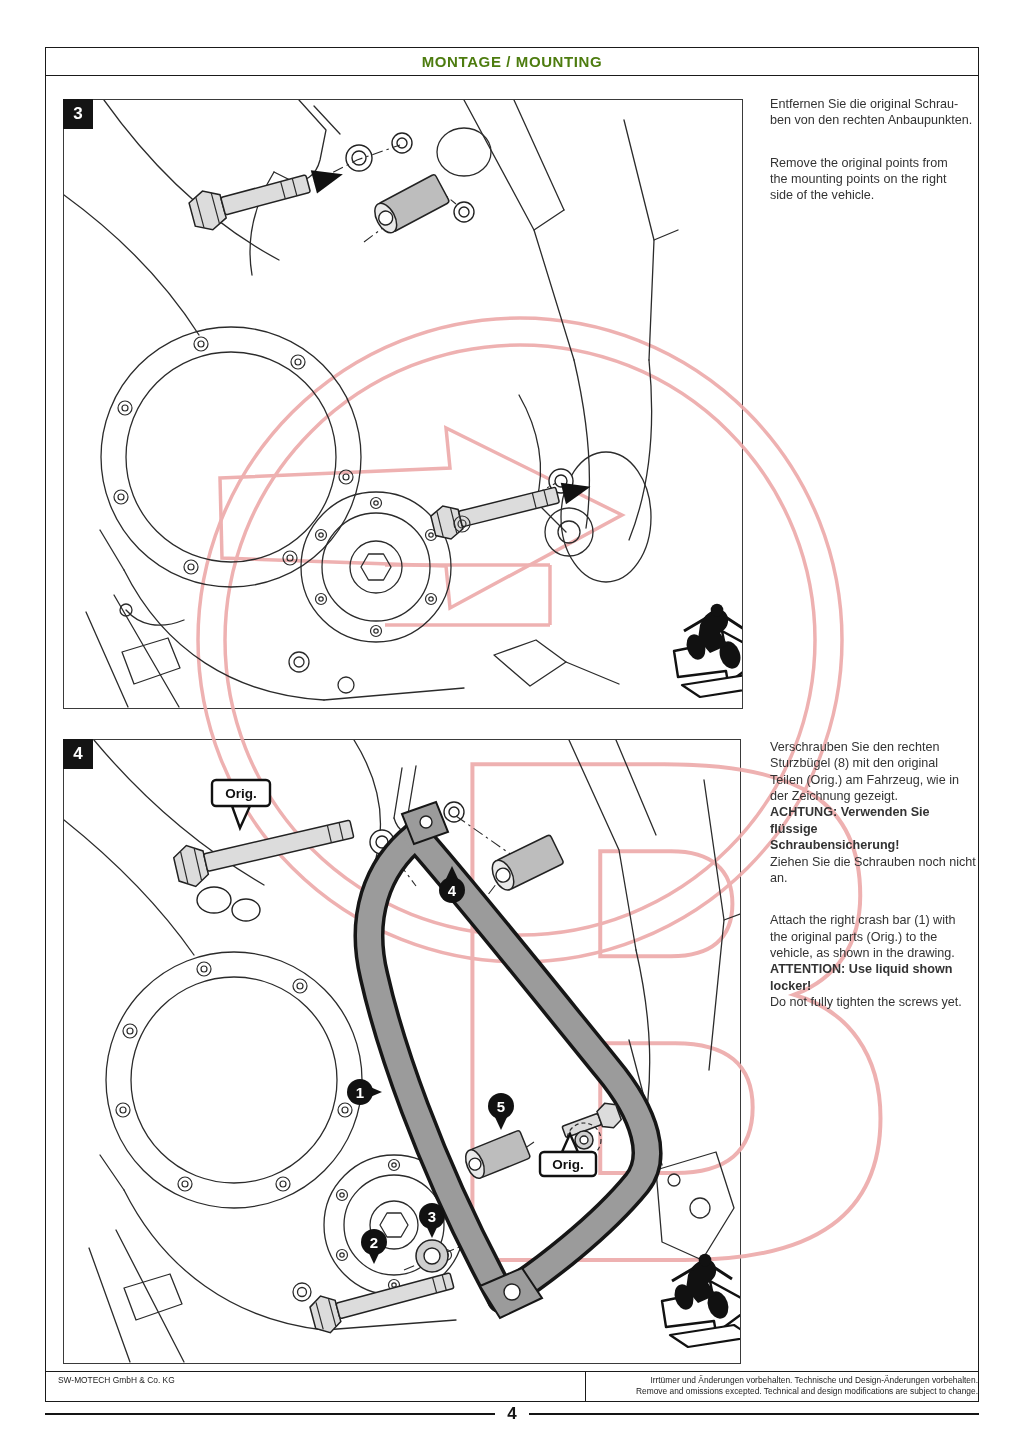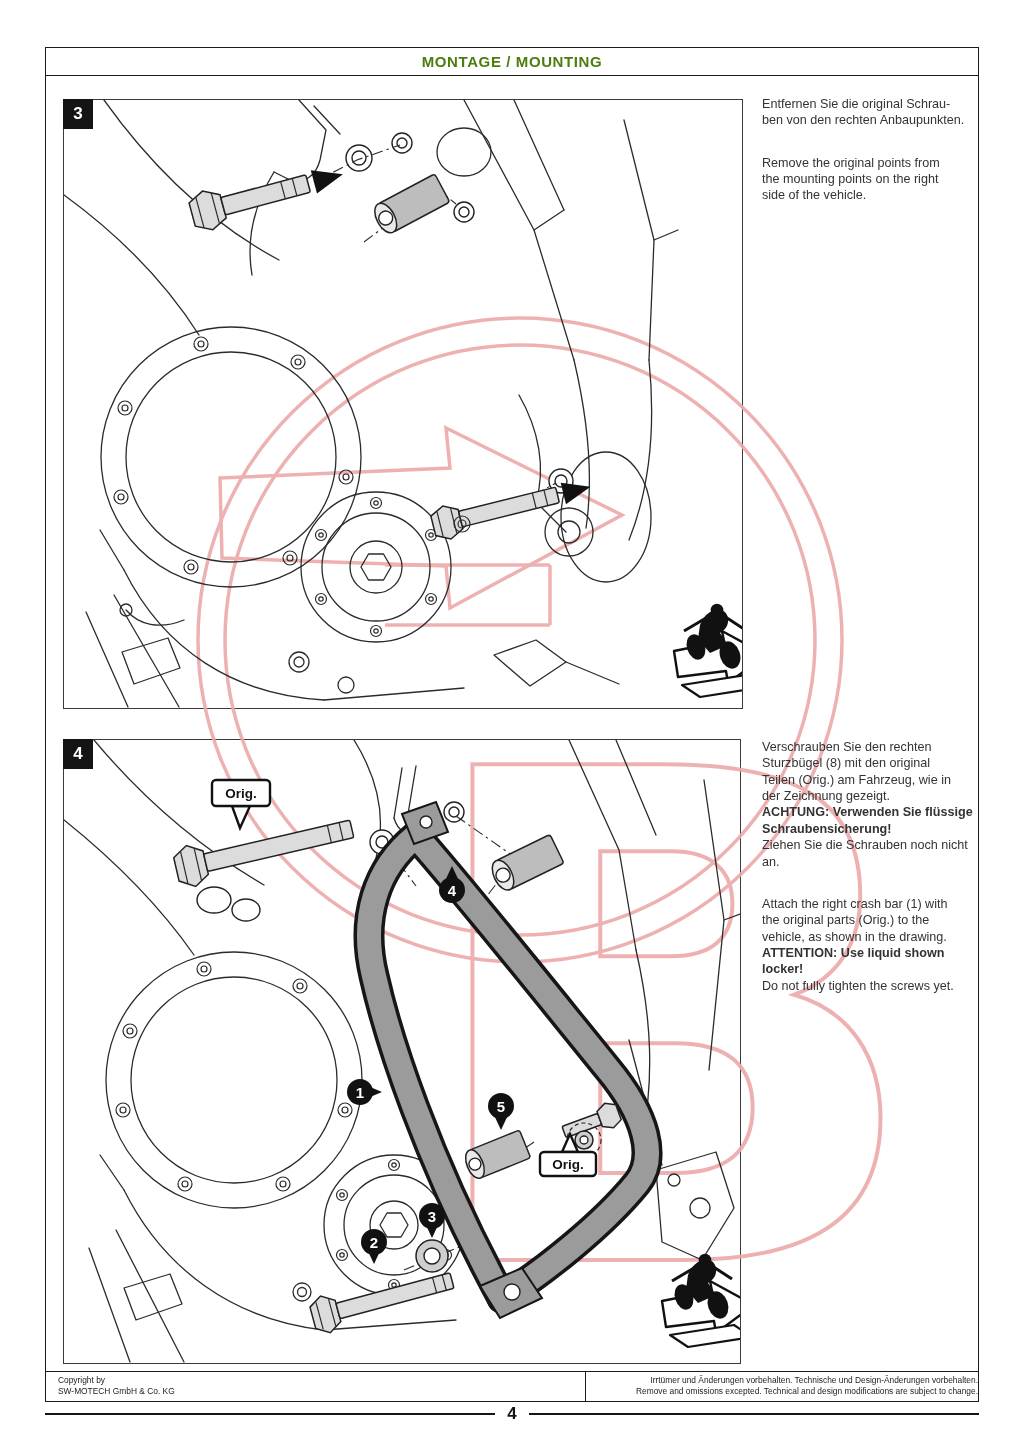--- a/index.html
+++ b/index.html
@@ -24,21 +24,21 @@
   .badge{
     position:absolute;left:-1px;top:-1px;width:30px;height:30px;background:#141414;
     color:#fff;font-weight:bold;font-size:17px;display:flex;align-items:center;
     justify-content:center;z-index:12;
   }
   .panel svg.draw{position:relative;z-index:8;display:block}
 
   .instr{position:absolute;left:712px;width:222px;font-size:12.6px;line-height:1.3;z-index:10;color:#333}
   #instr3{top:48px}
   #instr4{top:691px}
-  .block{white-space:pre-line;margin:0 0 17px 4px}
+  .block{white-space:pre-line;margin:0 0 17px 12px}
   .b{font-weight:bold}
 
   .wm{position:absolute;left:150px;top:310px;z-index:5;opacity:.9;pointer-events:none;overflow:visible}
 
   .footer{
     position:absolute;left:0;right:0;bottom:0;height:30px;border-top:1.5px solid #1a1a1a;
     display:flex;z-index:10;background:#fff;box-sizing:border-box;
   }
   .foot-left{width:540px;border-right:1.2px solid #1a1a1a;box-sizing:border-box;
     padding:3px 0 0 12px;font-size:8.4px;line-height:1.35;color:#222}
@@ -406,21 +406,20 @@
     <div class="block" style="margin-top:26px"><span>Attach the right crash bar (1) with
 the original parts (Orig.) to the
 vehicle, as shown in the drawing.
 </span><span class="b">ATTENTION: Use liquid shown
 locker!</span><span>
 Do not fully tighten the screws yet.</span></div>
   </div>
 
   <div class="footer">
     <div class="foot-left">
-      <div>Copyright by</div>
       <div>SW-MOTECH GmbH &amp; Co. KG</div>
     </div>
     <div class="foot-right">
       <div>Irrtümer und Änderungen vorbehalten. Technische und Design-Änderungen vorbehalten.</div>
       <div>Remove and omissions excepted. Technical and design modifications are subject to change.</div>
     </div>
   </div>
 </div>
 
 <div class="pagenum-row">

